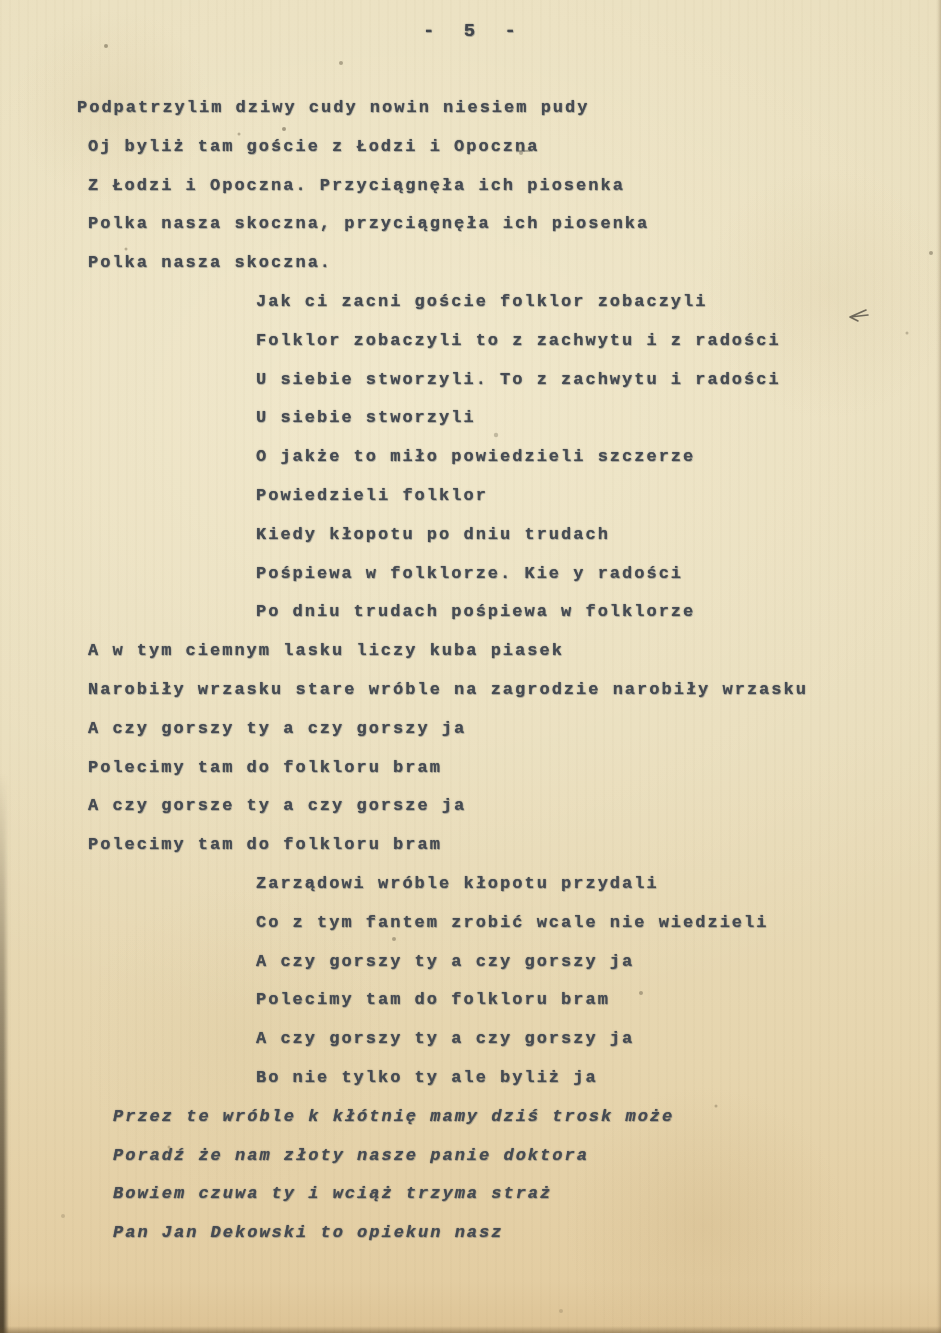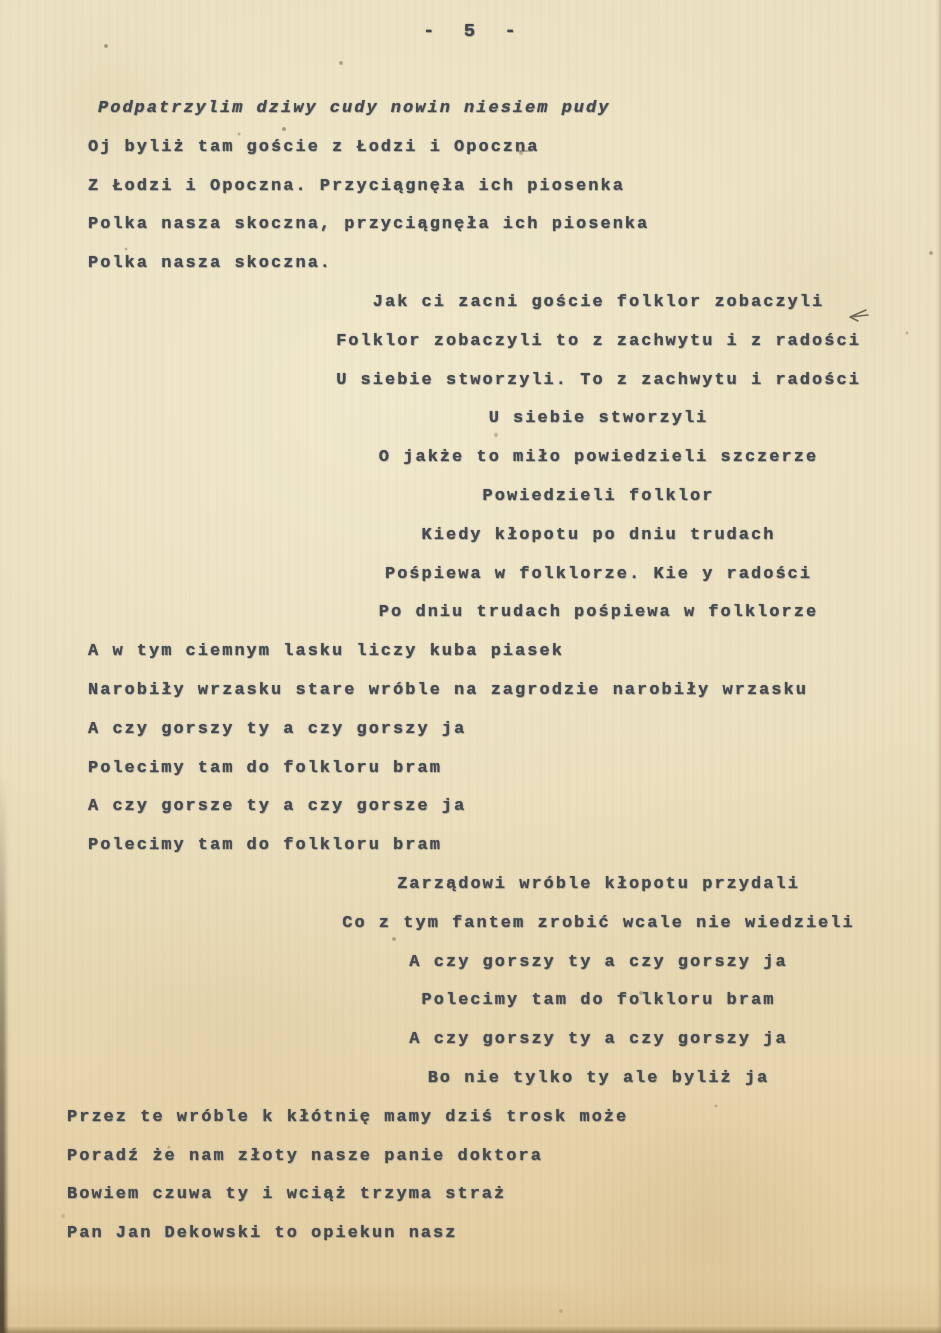--- a/index.html
+++ b/index.html
@@ -33,24 +33,24 @@
   }
   .poem{position:absolute;top:89px;left:0;right:0;}
   .line{
     height:38.8px;line-height:38.8px;
     white-space:pre;
     font-size:17px;font-weight:700;
     letter-spacing:2px;
     color:#464b52;
     text-shadow:0 0 1.2px rgba(66,72,80,.8), .6px .6px 0 rgba(66,72,80,.28);
   }
-  .in-first{padding-left:98px;font-style:italic;}
+  .in-first{padding-left:77px;}
   .in-none{padding-left:88px;}
-  .in-stanza{padding-left:256px;text-align:center;}
-  .in-last{padding-left:67px;}
+  .in-stanza{padding-left:256px;}
+  .in-last{padding-left:113px;font-style:italic;}
   
   .edge-left-bottom{
     position:absolute;left:0;bottom:0;width:9px;height:560px;pointer-events:none;
     background:linear-gradient(to top, rgba(56,46,30,.85), rgba(56,46,30,.45) 55%, rgba(56,46,30,0));
     -webkit-mask-image:linear-gradient(to right,#000 35%,transparent);
     mask-image:linear-gradient(to right,#000 35%,transparent);
   }
   .edge-bottom{
     position:absolute;left:0;bottom:0;width:100%;height:7px;pointer-events:none;
     background:linear-gradient(to bottom, rgba(110,88,55,0), rgba(96,76,45,.45));

